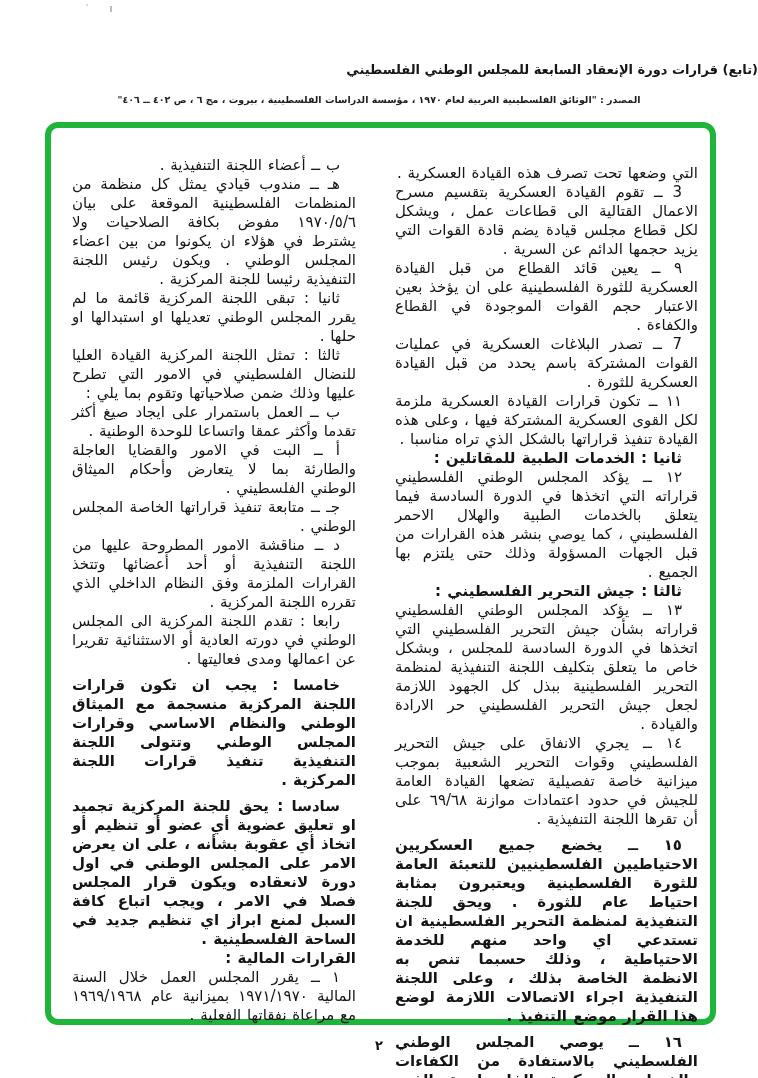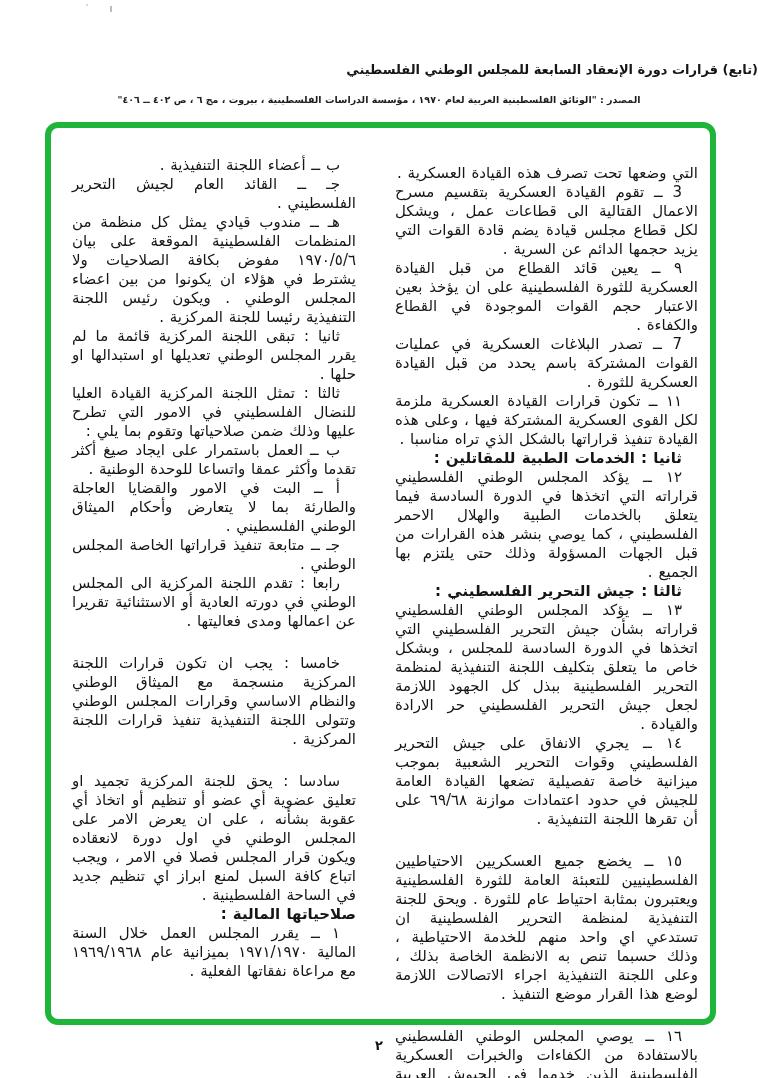--- a/index.html
+++ b/index.html
@@ -23,21 +23,21 @@
     position:absolute; font-size:15px; line-height:19px;
     text-align:justify; text-align-last:right; color:#151515;
   }
   .col-right { top:36px; right:12px; width:303px; }
   .col-left  { top:28px; left:21px;  width:284px; }
   .para { margin:0; padding:0; text-indent:16px; word-spacing:1px; }
   .k-lead { text-indent:0; }
   .k-head { font-weight:bold; text-indent:0; }
   .k-subhead { font-weight:bold; }
   .k-item { text-indent:34px; }
-  .gap { margin-top:23px; }
+  .gap { margin-top:7px;font-weight:bold; }
   .page-number {
     position:absolute; top:1038px; left:0; right:0;
     text-align:center; font-size:13px; font-weight:bold; color:#111;
   }
   .speck { position:absolute; background:#bdbdbd; }
   .speck-1 { left:110px; top:6px; width:2px; height:6px; }
   .speck-2 { left:86px;  top:4px; width:2px; height:2px; opacity:.6; }
 </style>
 </head>
 <body>
@@ -65,29 +65,29 @@
         <p class="para k-body">١٣ ــ يؤكد المجلس الوطني الفلسطيني قراراته بشأن جيش التحرير الفلسطيني التي اتخذها في الدورة السادسة للمجلس ، وبشكل خاص ما يتعلق بتكليف اللجنة التنفيذية لمنظمة التحرير الفلسطينية ببذل كل الجهود اللازمة لجعل جيش التحرير الفلسطيني حر الارادة والقيادة .</p>
         <p class="para k-body">١٤ ــ يجري الانفاق على جيش التحرير الفلسطيني وقوات التحرير الشعبية بموجب ميزانية خاصة تفصيلية تضعها القيادة العامة للجيش في حدود اعتمادات موازنة ٦٩/٦٨ على أن تقرها اللجنة التنفيذية .</p>
         <p class="para k-body gap">١٥ ــ يخضع جميع العسكريين الاحتياطيين الفلسطينيين للتعبئة العامة للثورة الفلسطينية ويعتبرون بمثابة احتياط عام للثورة . ويحق للجنة التنفيذية لمنظمة التحرير الفلسطينية ان تستدعي اي واحد منهم للخدمة الاحتياطية ، وذلك حسبما تنص به الانظمة الخاصة بذلك ، وعلى اللجنة التنفيذية اجراء الاتصالات اللازمة لوضع هذا القرار موضع التنفيذ .</p>
         <p class="para k-body gap">١٦ ــ يوصي المجلس الوطني الفلسطيني بالاستفادة من الكفاءات والخبرات العسكرية الفلسطينية الذين خدموا في الجيوش العربية الاخرى .</p>
         <p class="para k-body">أولا : يقرر المجلس الوطني الفلسطيني تأليف اللجنة المركزية حسب بيان ١٩٧٠/٥/٦ كما يلي :</p>
         <p class="para k-item">أ ــ تمثل المجلس الوطني .</p>
       </div>
 
     <div class="col col-left">
         <p class="para k-body">ب ــ أعضاء اللجنة التنفيذية .</p>
-        <p class="para k-body">جـ ــ القائد العام لجيش التحرير الفلسطيني .</p>
         <p class="para k-body">هـ ــ مندوب قيادي يمثل كل منظمة من المنظمات الفلسطينية الموقعة على بيان ١٩٧٠/٥/٦ مفوض بكافة الصلاحيات ولا يشترط في هؤلاء ان يكونوا من بين اعضاء المجلس الوطني . ويكون رئيس اللجنة التنفيذية رئيسا للجنة المركزية .</p>
         <p class="para k-body">ثانيا : تبقى اللجنة المركزية قائمة ما لم يقرر المجلس الوطني تعديلها او استبدالها او حلها .</p>
         <p class="para k-body">ثالثا : تمثل اللجنة المركزية القيادة العليا للنضال الفلسطيني في الامور التي تطرح عليها وذلك ضمن صلاحياتها وتقوم بما يلي :</p>
         <p class="para k-body">ب ــ العمل باستمرار على ايجاد صيغ أكثر تقدما وأكثر عمقا واتساعا للوحدة الوطنية .</p>
         <p class="para k-body">أ ــ البت في الامور والقضايا العاجلة والطارئة بما لا يتعارض وأحكام الميثاق الوطني الفلسطيني .</p>
         <p class="para k-body">جـ ــ متابعة تنفيذ قراراتها الخاصة المجلس الوطني .</p>
+        <p class="para k-body">د ــ مناقشة الامور المطروحة عليها من اللجنة التنفيذية أو أحد أعضائها وتتخذ القرارات الملزمة وفق النظام الداخلي الذي تقرره اللجنة المركزية .</p>
         <p class="para k-body">رابعا : تقدم اللجنة المركزية الى المجلس الوطني في دورته العادية أو الاستثنائية تقريرا عن اعمالها ومدى فعاليتها .</p>
         <p class="para k-body gap">خامسا : يجب ان تكون قرارات اللجنة المركزية منسجمة مع الميثاق الوطني والنظام الاساسي وقرارات المجلس الوطني وتتولى اللجنة التنفيذية تنفيذ قرارات اللجنة المركزية .</p>
         <p class="para k-body gap">سادسا : يحق للجنة المركزية تجميد او تعليق عضوية أي عضو أو تنظيم أو اتخاذ أي عقوبة بشأنه ، على ان يعرض الامر على المجلس الوطني في اول دورة لانعقاده ويكون قرار المجلس فصلا في الامر ، ويجب اتباع كافة السبل لمنع ابراز اي تنظيم جديد في الساحة الفلسطينية .</p>
-        <p class="para k-head">صلاحياتها المالية :</p>
+        <p class="para k-head">القرارات المالية :</p>
         <p class="para k-body">١ ــ يقرر المجلس العمل خلال السنة المالية ١٩٧١/١٩٧٠ بميزانية عام ١٩٦٩/١٩٦٨ مع مراعاة نفقاتها الفعلية .</p>
       </div>
   </div>
 
   <div class="page-number">٢</div>
 </div>
 
 </body></html>

